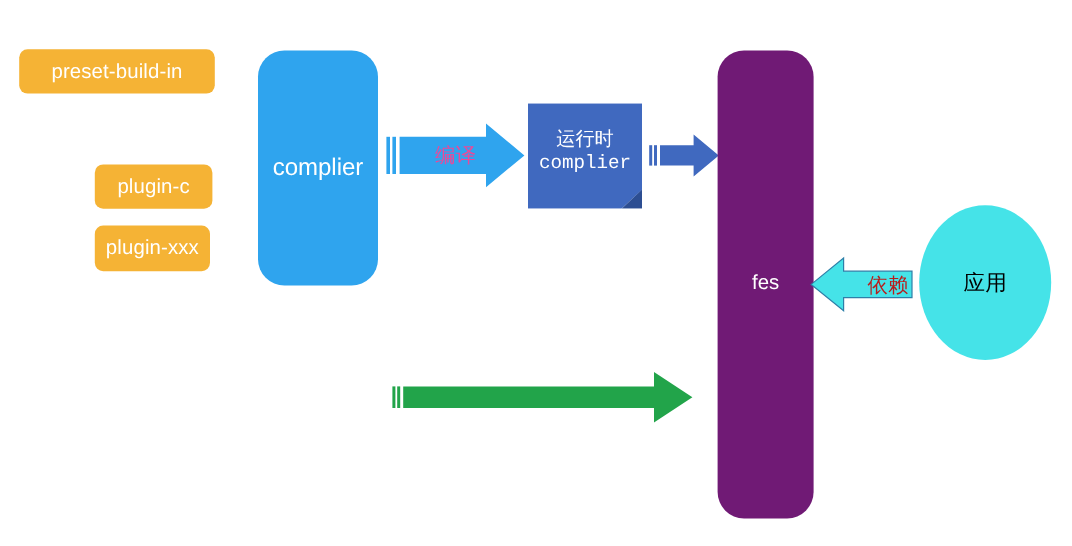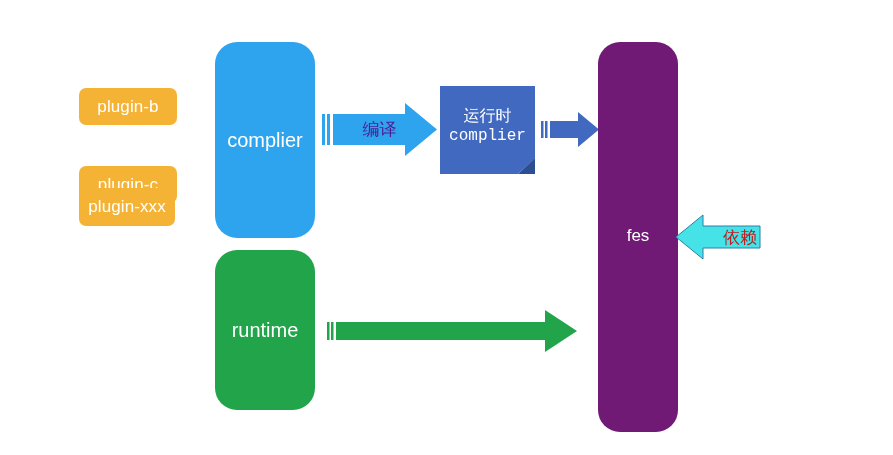--- a/index.html
+++ b/index.html
@@ -130,34 +130,34 @@
     top: 0;
     left: 0;
     width: 100%;
     height: 100%;
     display: flex;
     align-items: center;
     justify-content: center;
     font-size: 17px;
     pointer-events: none;
   }
-  .label-white { color: #4c1d95; }
+  .label-white { color: #ec4899; }
   .label-black { color: #b91c1c; }
 </style>
 </head>
 <body>
 
 <div id="canvas">
 
-
-  <div class="node chip" style="left:79px; top:88px; width:98px; height:37px;">
-    <span>plugin-b</span>
-  </div>
-
-  <div class="node chip" style="left:79px; top:137px; width:98px; height:37px;margin-top:29px;">
+  <div class="node chip" style="left:16px; top:41px; width:163px; height:37px;">
+    <span>preset-build-in</span>
+  </div>
+
+
+  <div class="node chip" style="left:79px; top:137px; width:98px; height:37px;">
     <span>plugin-c</span>
   </div>
 
   <div class="node chip wrap" style="left:79px; top:188px; width:96px; height:38px;">
     <span class="chip-text">plugin-xxx</span>
   </div>
 
   <div class="node pillar pillar-complier" style="left:215px; top:42px; width:100px; height:196px;">
     <span>complier</span>
   </div>
@@ -192,34 +192,34 @@
 
   <div class="node pillar pillar-fes" style="left:598px; top:42px; width:80px; height:390px;">
     <span class="fes-label">
       <span>fes</span>
       <span class="fes-squiggle">
         
       </span>
     </span>
   </div>
 
-  <div class="node pillar pillar-runtime" style="left:215px; top:250px; width:100px; height:160px;">
-    <span>runtime</span>
-  </div>
 
   <div class="arrow" style="left:327px; top:310px; width:250px; height:42px;">
     <svg width="250" height="42" viewBox="0 0 250 42">
       <rect x="0" y="12" width="2.5" height="18" fill="#22A44A"></rect>
       <rect x="4" y="12" width="2.5" height="18" fill="#22A44A"></rect>
       <path d="M9,12 H218 V0 L250,21 L218,42 V30 H9 Z" fill="#22A44A"></path>
     </svg>
     <div class="arrow-label label-white"></div>
   </div>
 
   <div class="arrow" style="left:676px; top:215px; width:84px; height:44px;">
     <svg width="84" height="44" viewBox="0 0 84 44">
       <path d="M84,11 H27 V0 L0,22 L27,44 V33 H84 Z" fill="#45E3E8" stroke="#2E7FA8" stroke-width="1"></path>
     </svg>
     <div class="arrow-label label-black" style="padding-left:22px;">依赖</div>
   </div>
 
+  <div class="ellipse" style="left:766px; top:171px; width:110px; height:129px;">
+    <span>应用</span>
+  </div>
 
 </div>
 
 </body></html>

